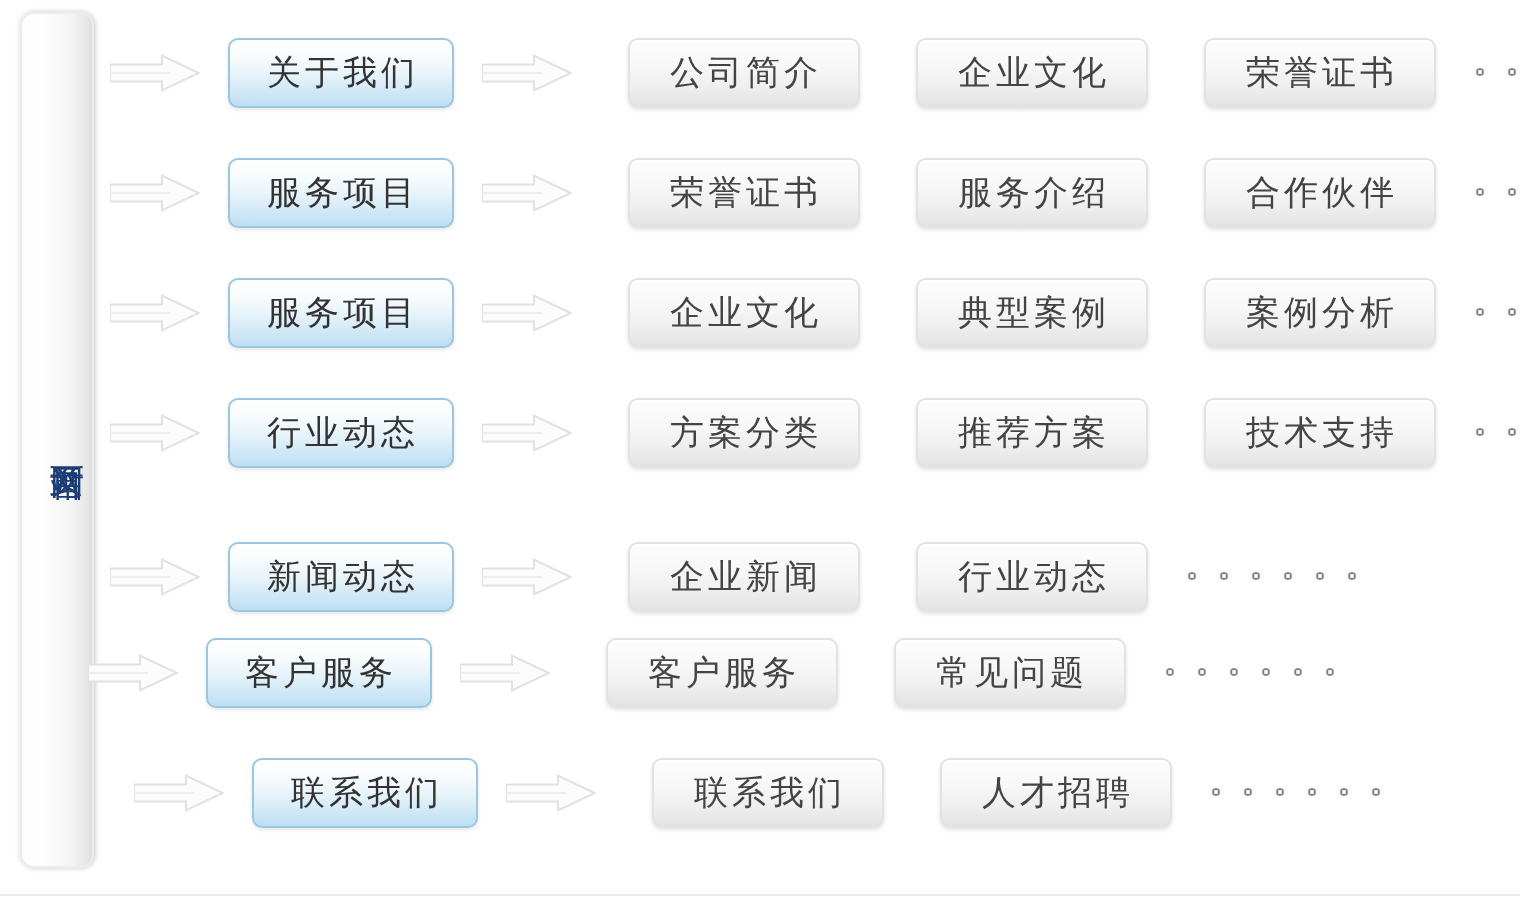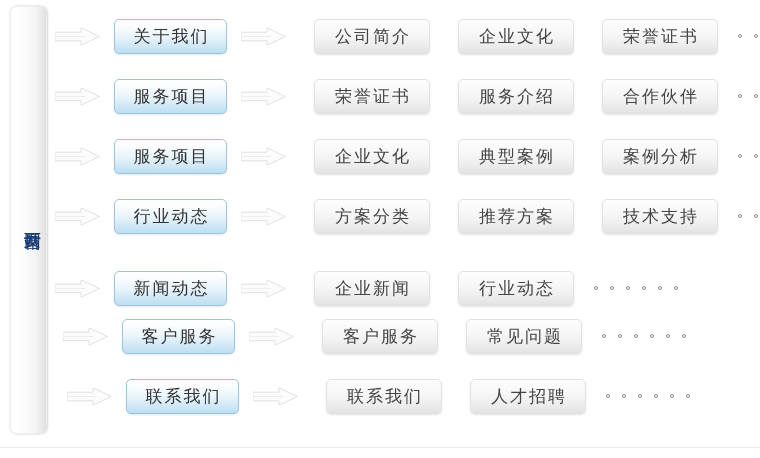--- a/index.html
+++ b/index.html
@@ -266,21 +266,21 @@
       <div class="btn-grey">行业动态</div>
       <div class="dots">
         <span></span>
         <span></span>
         <span></span>
         <span></span>
         <span></span>
         <span></span>
       </div>
     </div>
-    <div class="row" style="top: 316px; left: 63px;">
+    <div class="row" style="top: 316px; left: 44px;">
       <span class="arrow">
         <svg viewBox="0 0 45 19" width="45" height="19">
           <path d="M0 5.2 L26 5.2 L26 0.8 L44.4 9.5 L26 18.2 L26 13.8 L0 13.8 Z" fill="#fcfcfc" stroke="#e1e1e1" stroke-width="1"></path>
           <path d="M0 9.5 L30 9.5" stroke="#ededed" stroke-width="1"></path>
         </svg>
       </span>
       <span class="gap-arrow"></span>
       <div class="btn-blue">客户服务</div>
       <span class="gap-arrow"></span>
       <span class="arrow">

